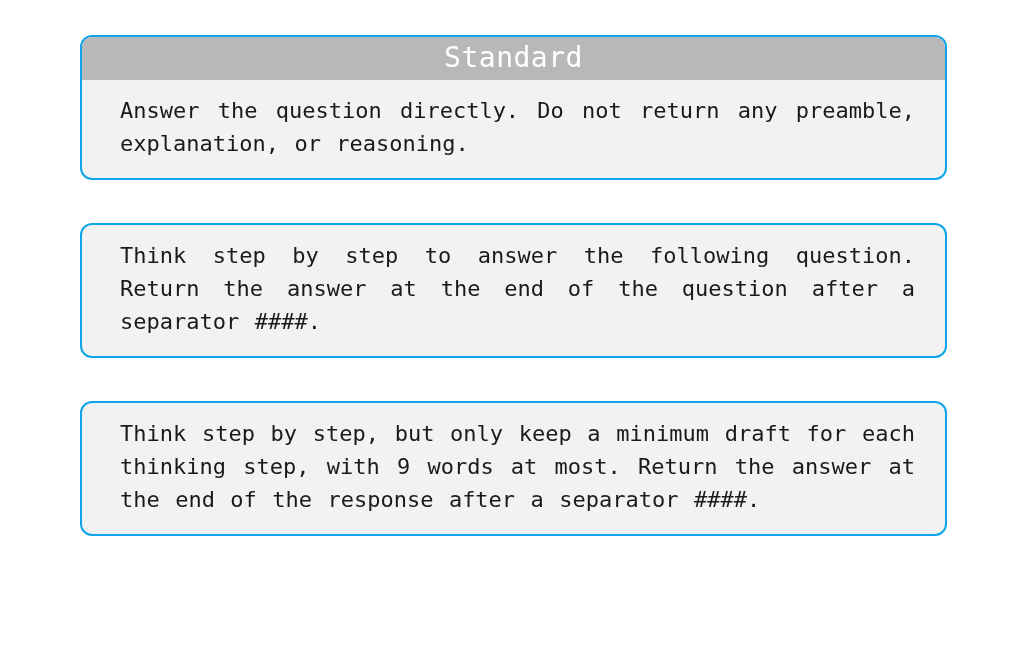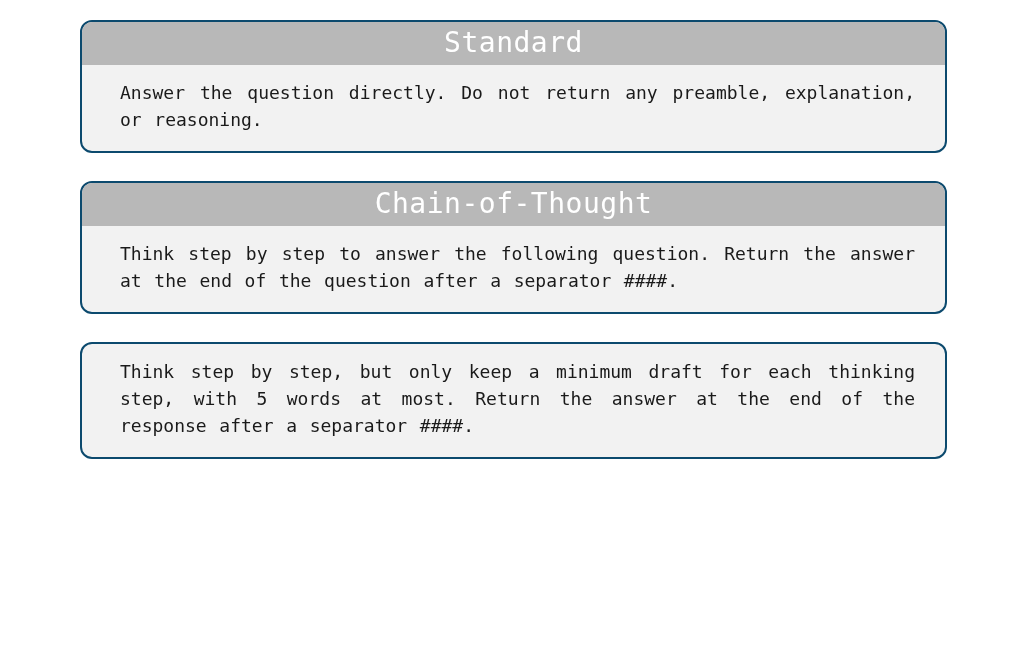--- a/index.html
+++ b/index.html
@@ -11,56 +11,56 @@
       font-family: ui-monospace, 'SF Mono', 'Menlo', 'Monaco', 'Consolas', monospace;
       background: #ffffff;
       width: 1027px;
       height: 661px;
       padding: 20px 80px;
       display: flex;
       flex-direction: column;
       gap: 28px;
     }
     .card {
-      border: 2px solid #0c4a6e;
+      border: 2px solid #0ea5e9;
       border-radius: 12px;
       overflow: hidden;
       background: #f2f2f2;
+      margin-top: 15px;
     }
     .card-header {
       background: #b8b8b8;
       color: #ffffff;
       text-align: center;
       font-size: 28px;
       font-weight: 400;
       padding: 4px 0 6px 0;
       letter-spacing: 0.5px;
     }
     .card-body {
       padding: 14px 30px 18px 38px;
-      font-size: 18px;
+      font-size: 22px;
       line-height: 1.5;
       color: #1a1a1a;
       text-align: justify;
       text-align-last: left;
       word-spacing: 0.1em;
     }
     
     .card-body.first {
       text-align: justify;
     }
   </style>
 </head>
 <body>
 
 <div class="card">
   <div class="card-header">Standard</div>
   <div class="card-body first">Answer the question directly. Do not return any preamble, explanation, or reasoning.</div>
 </div>
 
 <div class="card">
-  <div class="card-header">Chain-of-Thought</div>
   <div class="card-body">Think step by step to answer the following question. Return the answer at the end of the question after a separator ####.</div>
 </div>
 
 <div class="card">
-  <div class="card-body">Think step by step, but only keep a minimum draft for each thinking step, with 5 words at most. Return the answer at the end of the response after a separator ####.</div>
+  <div class="card-body">Think step by step, but only keep a minimum draft for each thinking step, with 9 words at most. Return the answer at the end of the response after a separator ####.</div>
 </div>
 
 </body></html>

